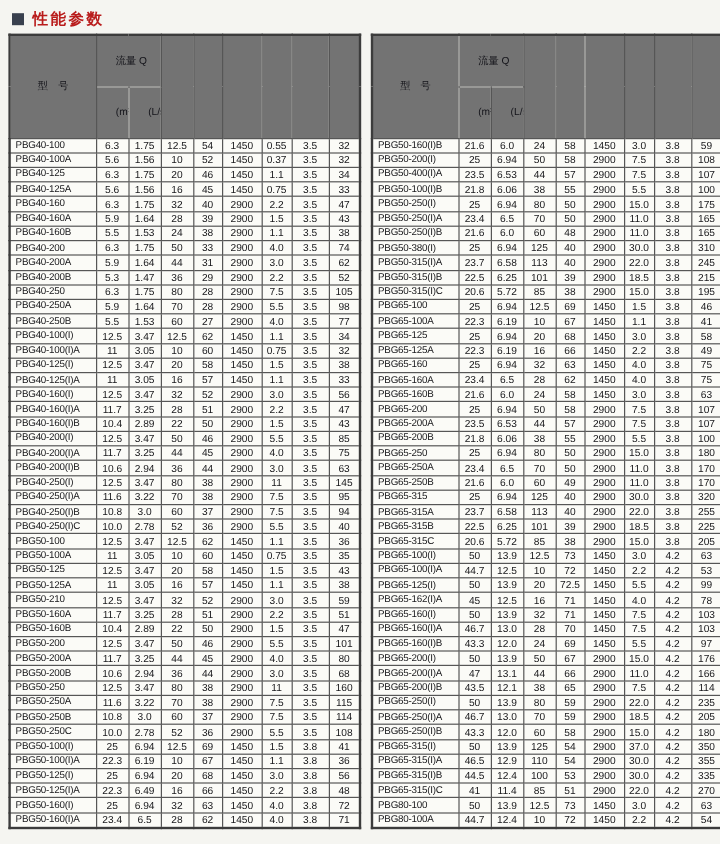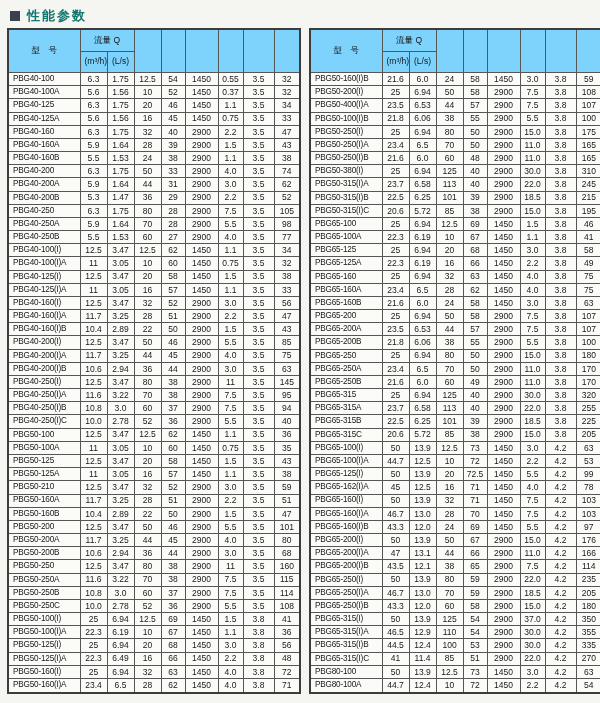--- a/index.html
+++ b/index.html
@@ -5,32 +5,32 @@
   html,body { margin:0; padding:0; }
   body {
     width:600px; height:703px; overflow:hidden;
     background:#f5f5f1;
     font-family:"Liberation Sans", sans-serif;
     color:#17171a;
   }
   .page { position:relative; width:600px; height:703px; }
   .title-row { display:flex; align-items:center; gap:7px; padding:7px 0 0 10px; height:18px; }
   .bullet { width:10px; height:10px; background:#39404e; display:inline-block; }
-  .title-text { font-weight:bold; font-size:13px; color:#0f766e; letter-spacing:2px; }
+  .title-text { font-weight:bold; font-size:13px; color:#b91c1c; letter-spacing:2px; }
   .tables { display:flex; gap:8px; padding:3px 4px 0 7px; }
   table.spec {
     border-collapse:collapse; table-layout:fixed;
     width:292px; height:663px;
     background:#fbfbf7;
     border:2px solid #3c3c3c;
   }
   th, td { border:1px solid #565656; text-align:center; vertical-align:middle; overflow:hidden; white-space:nowrap; }
   thead th {
-    background:#7dd3fc; font-weight:normal;
-    font-size:8.5px; line-height:1.15; padding:4px; color:#14141a;
+    background:#737373; font-weight:normal;
+    font-size:8.5px; line-height:1.15; padding:16px; color:#14141a;
   }
   thead tr.h1 { height:21px; }
   thead tr.h2 { height:20px; }
   thead th .ln { display:block;margin-left:44px; }
   th.stack { vertical-align:middle; }
   th.weight-h .wrap { display:flex; flex-direction:column; justify-content:center; height:34px; }
   tbody td { font-size:8.5px; line-height:1; padding:0 1px; }
   tbody td.model { text-align:left; padding-left:4px; font-size:8.2px; letter-spacing:-0.2px; }
 </style>
 </head>

